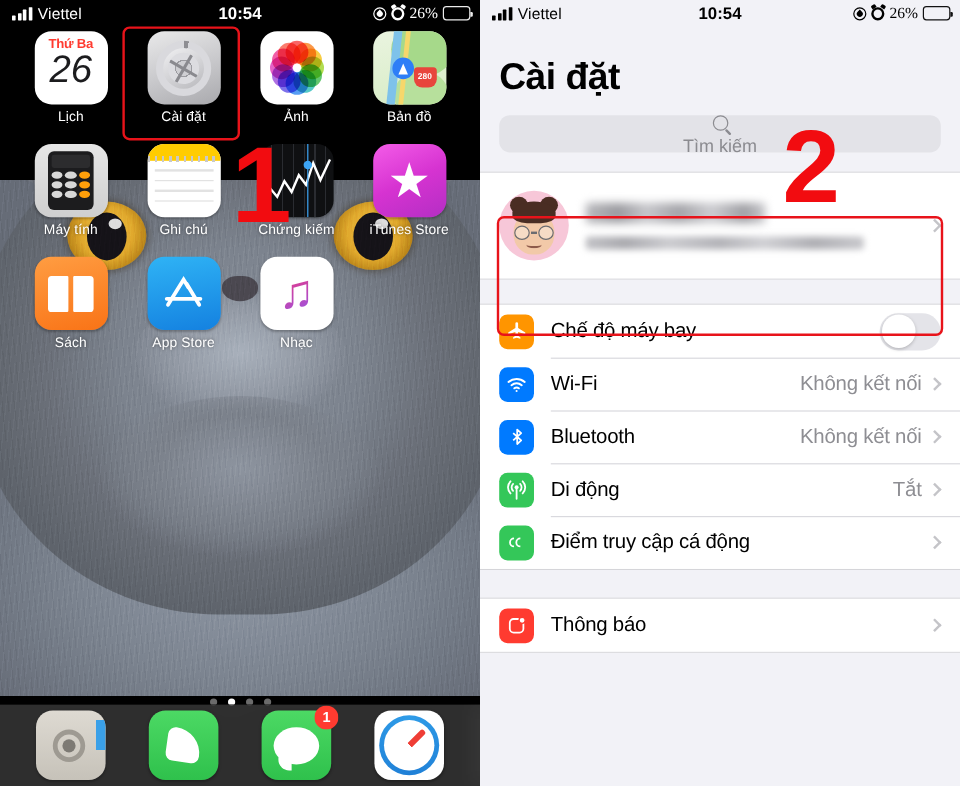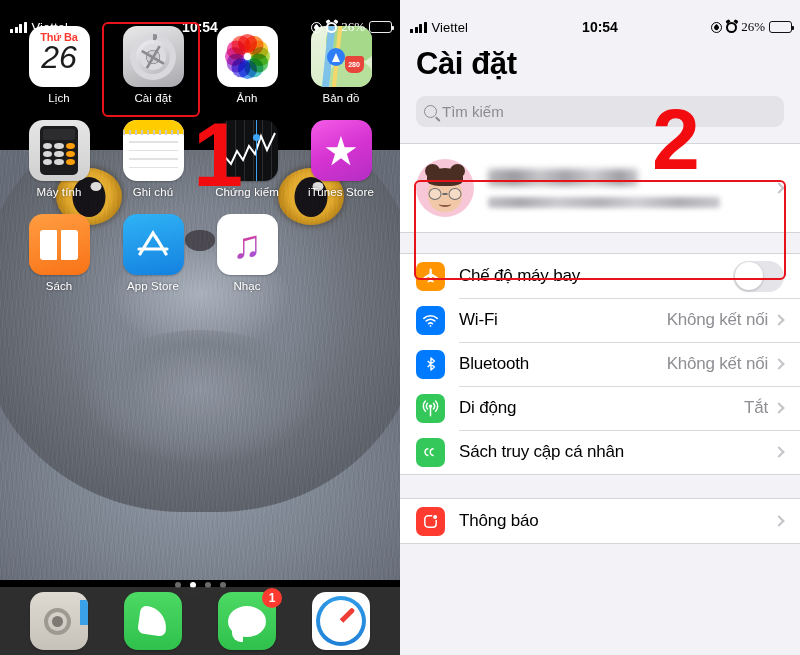--- a/index.html
+++ b/index.html
@@ -11,21 +11,21 @@
   }
   #root { position: relative; width: 800px; height: 655px; display: flex; }
 
   
   .pane { position: relative; width: 400px; height: 655px; overflow: hidden; }
   .pane-left  { background: #000000; }
   .pane-right { background: #f2f2f7; }
 
   
   .statusbar {
-    position: absolute; top: 16px; left: 0; width: 100%; height: 22px;
+    position: absolute; top: 0; left: 0; width: 100%; height: 22px;
     display: flex; align-items: center; z-index: 40;
     font-size: 13px; font-weight: bold; padding-left: 40px;
   }
   .sb-left  { position: absolute; left: 10px; display: flex; align-items: center; gap: 5px; }
   .sb-mid   { position: absolute; left: 0; width: 100%; text-align: center; font-size: 14px; }
   .sb-right { position: absolute; right: 8px; display: flex; align-items: center; gap: 4px; font-family: Liberation Serif, serif; }
   .pane-left  .statusbar { color: #ffffff; }
   .pane-right .statusbar { color: #000000; }
 
   .sig-bars { display: flex; align-items: flex-end; gap: 1.5px; height: 11px; }
@@ -221,21 +221,21 @@
     display:flex; align-items:center; justify-content:center; padding:0 5px;
     border:1.5px solid rgba(255,255,255,.0); z-index:5;
   }
 
   
   .settings-scroll { position:absolute; left:0; top:22px; width:400px; bottom:0; background:#f2f2f7; }
   .big-title { font-size:31px; font-weight:bold; color:#000; padding:24px 0 0 16px; letter-spacing:-.4px; }
   .searchwrap { padding: 14px 16px 0; }
   .searchbar {
     height:31px; background:#e3e3e8; border-radius:9px;
-    display:flex; align-items:center; padding:13px 8px; gap:5px;
+    display:flex; align-items:center; padding:0 8px; gap:5px;flex-direction:column;
   }
   .search-glyph { width:13px; height:13px; border:1.6px solid #8b8b90; border-radius:50%; position:relative; flex:0 0 auto; }
   .search-glyph::after{ content:""; position:absolute; right:-4px; bottom:-3px; width:5.5px; height:1.6px; background:#8b8b90; transform:rotate(45deg); border-radius:1px; }
   .search-ph { font-size:15px; color:#8b8b90; }
 
   .group { background:#ffffff; margin-top:14px; border-top:.5px solid #d5d5d9; border-bottom:.5px solid #d5d5d9; }
   .row { display:flex; align-items:center; min-height:44px; padding-left:16px; position:relative; background:#fff; }
   .row + .row::before { content:""; position:absolute; left:59px; right:0; top:0; height:.5px; background:#d9d9de; }
   .row-ic {
     width:29px; height:29px; border-radius:7px; flex:0 0 auto; margin-right:14px;
@@ -596,21 +596,21 @@
           <div class="chev"></div>
         </div>
 
         <div class="row">
           <div class="row-ic" style="background:#34c759;">
             <svg width="18" height="18" viewBox="0 0 24 24" fill="none" stroke="#fff" stroke-width="2" stroke-linecap="round">
               <path d="M15.5 7.5a4.4 4.4 0 1 0 0 9 4.4 4.4 0 0 1 0-9z"></path>
               <path d="M8.5 16.5a4.4 4.4 0 1 1 0-9 4.4 4.4 0 0 0 0 9z"></path>
             </svg>
           </div>
-          <div class="row-label">Sách truy cập cá nhân</div>
+          <div class="row-label">Điểm truy cập cá động</div>
           <div class="chev"></div>
         </div>
       </div>
 
       <div class="gap"></div>
 
       <div class="group" style="margin-top:0;">
         <div class="row">
           <div class="row-ic" style="background:#ff3b30;">
             <svg width="17" height="17" viewBox="0 0 24 24" fill="none" stroke="#fff" stroke-width="2.1">

